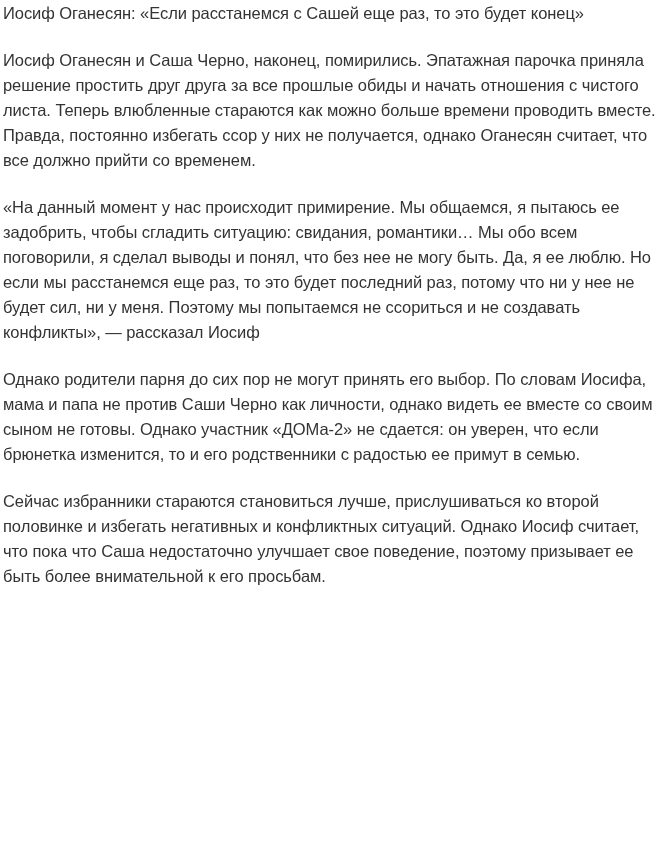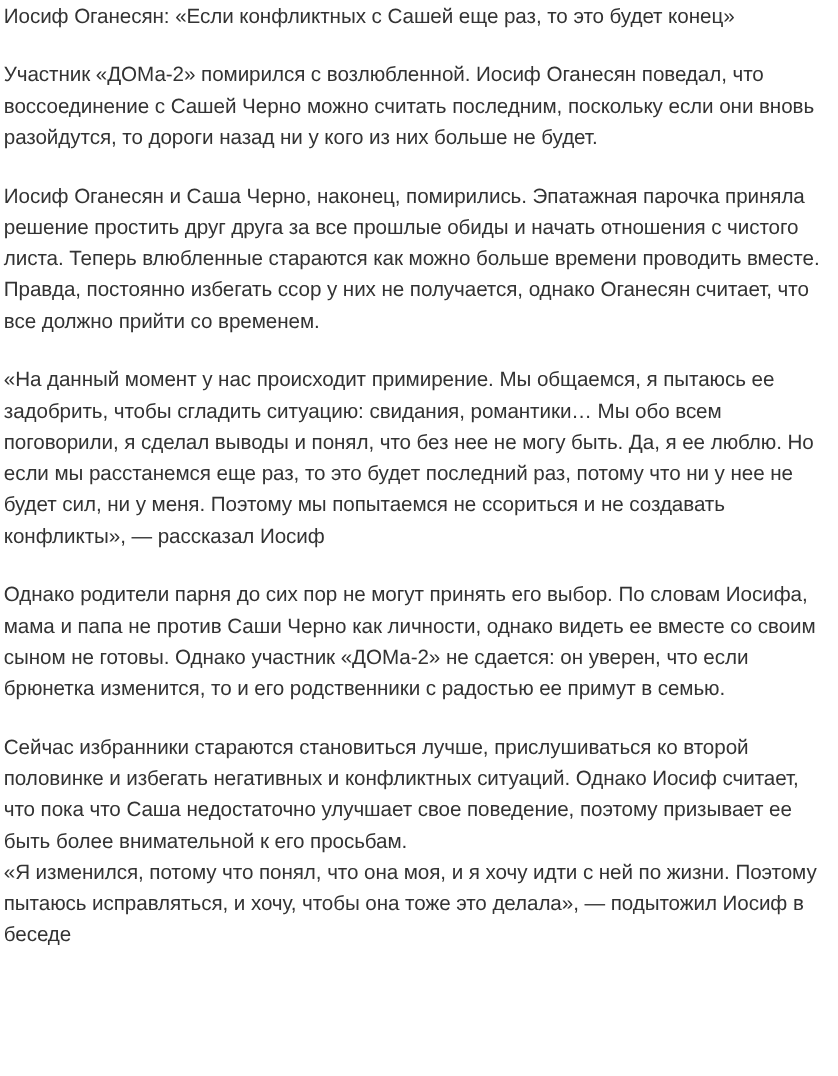--- a/index.html
+++ b/index.html
@@ -30,27 +30,25 @@
     margin: 22px 0 0 0;
   }
   .para.tight {
     margin-top: 0;
   }
 </style>
 </head>
 <body>
 
 <main class="article">
-  <h1 class="title">Иосиф Оганесян: «Если конфликтных с Сашей еще раз, то это будет конец»</h1>
+  <h1 class="title">Иосиф Оганесян: «Если расстанемся с Сашей еще раз, то это будет конец»</h1>
 
-  <p class="para">Участник «ДОМа-2» помирился с возлюбленной. Иосиф Оганесян поведал, что воссоединение с Сашей Черно можно считать последним, поскольку если они вновь разойдутся, то дороги назад ни у кого из них больше не будет.</p>
 
   <p class="para">Иосиф Оганесян и Саша Черно, наконец, помирились. Эпатажная парочка приняла решение простить друг друга за все прошлые обиды и начать отношения с чистого листа. Теперь влюбленные стараются как можно больше времени проводить вместе. Правда, постоянно избегать ссор у них не получается, однако Оганесян считает, что все должно прийти со временем.</p>
 
   <p class="para">«На данный момент у нас происходит примирение. Мы общаемся, я пытаюсь ее задобрить, чтобы сгладить ситуацию: свидания, романтики… Мы обо всем поговорили, я сделал выводы и понял, что без нее не могу быть. Да, я ее люблю. Но если мы расстанемся еще раз, то это будет последний раз, потому что ни у нее не будет сил, ни у меня. Поэтому мы попытаемся не ссориться и не создавать конфликты», — рассказал Иосиф</p>
 
   <p class="para">Однако родители парня до сих пор не могут принять его выбор. По словам Иосифа, мама и папа не против Саши Черно как личности, однако видеть ее вместе со своим сыном не готовы. Однако участник «ДОМа-2» не сдается: он уверен, что если брюнетка изменится, то и его родственники с радостью ее примут в семью.</p>
 
 
   <p class="para">Сейчас избранники стараются становиться лучше, прислушиваться ко второй половинке и избегать негативных и конфликтных ситуаций. Однако Иосиф считает, что пока что Саша недостаточно улучшает свое поведение, поэтому призывает ее быть более внимательной к его просьбам.</p>
 
-  <p class="para tight">«Я изменился, потому что понял, что она моя, и я хочу идти с ней по жизни. Поэтому пытаюсь исправляться, и хочу, чтобы она тоже это делала», — подытожил Иосиф в беседе</p>
 </main>
 
 </body></html>

